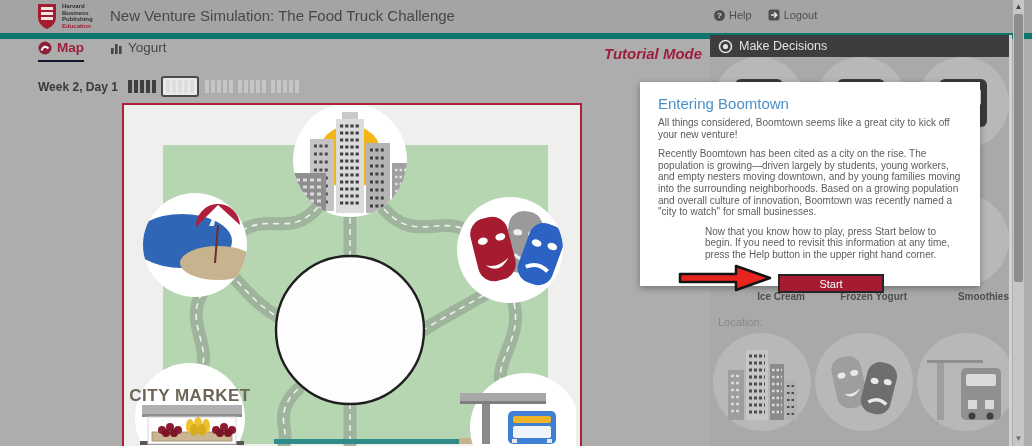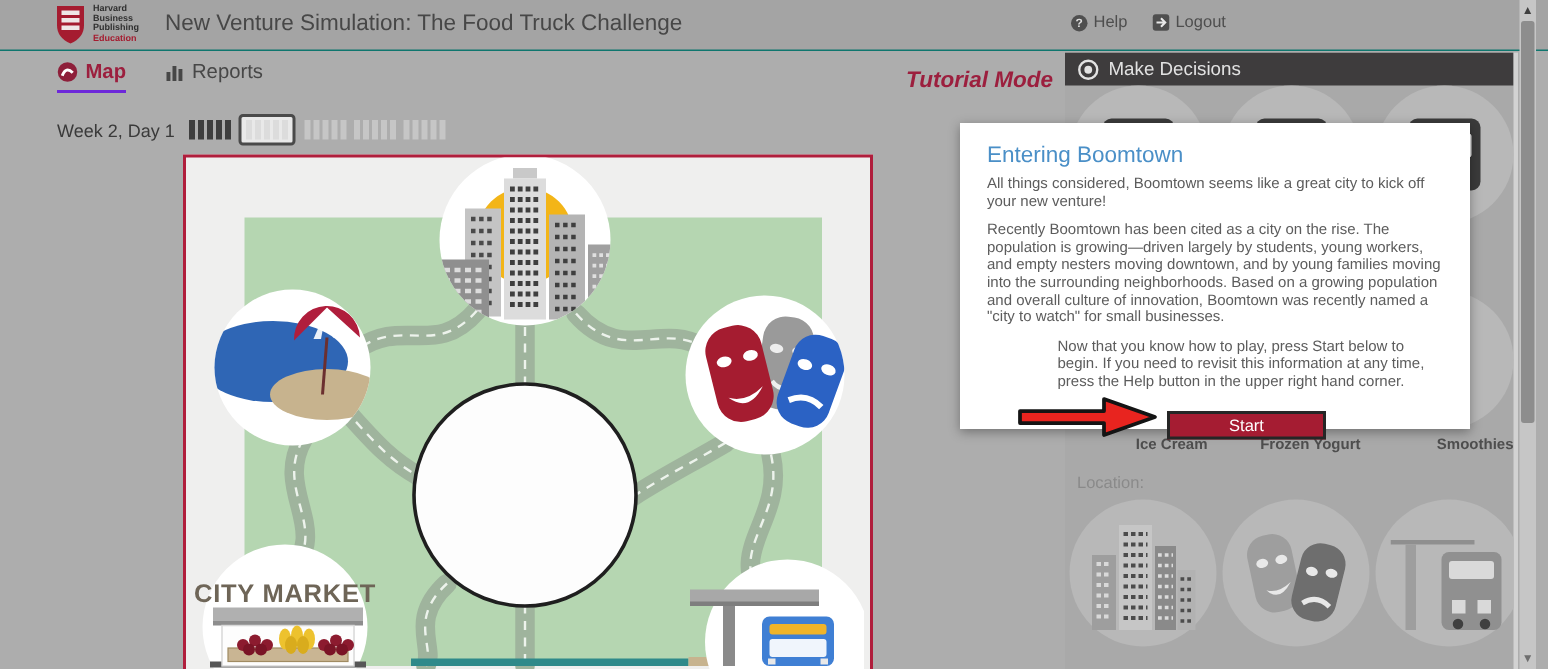--- a/index.html
+++ b/index.html
@@ -1,38 +1,38 @@
 <!DOCTYPE html>
 <html><head>
 <meta charset="utf-8">
 <style>
   html,body{margin:0;padding:0;}
   body{font-family:"Liberation Sans", sans-serif;}
   .app{position:relative;width:1032px;height:446px;background:#adadad;overflow:hidden;}
 
   
-  .hdr{position:absolute;left:0;top:0;width:1032px;height:33px;background:#a4a4a4;border-bottom:1px solid #0f766e;z-index:6;}
+  .hdr{position:absolute;left:0;top:0;width:1032px;height:33px;background:#a4a4a4;border-bottom:6px solid #0f766e;z-index:6;}
   .logo{position:absolute;left:36px;top:3px;display:flex;gap:4px;align-items:flex-start;}
   .logo-txt{font-size:6px;font-weight:bold;color:#2f2f2f;line-height:6.5px;}
   .logo-sub{color:#a51c30;font-weight:bold;font-size:6px;}
   .hdr-title{position:absolute;left:110px;top:7px;font-size:15px;color:#474747;}
   .hdr-right{position:absolute;left:714px;top:9px;display:flex;gap:16px;align-items:center;font-size:11px;color:#4e4e4e;}
   .hdr-item{display:flex;align-items:center;gap:4px;cursor:pointer;}
   .qicon{width:11px;height:11px;border-radius:50%;background:#4f4f4f;color:#ddd;font-size:8px;font-weight:bold;display:flex;align-items:center;justify-content:center;}
 
   
   .tabs{position:absolute;top:40px;left:38px;display:flex;gap:26px;align-items:flex-end;z-index:6;}
   .tab{display:flex;align-items:center;gap:5px;font-size:13.5px;cursor:pointer;}
-  .tab.map{color:#9c1f3e;border-bottom:2px solid #6d28d9;padding-bottom:5px;font-weight:bold;}
+  .tab.map{color:#9c1f3e;border-bottom:2px solid #0f172a;padding-bottom:5px;font-weight:bold;}
   .tab.reports{color:#474747;padding-bottom:7px;}
   .mode-badge{position:absolute;left:604px;top:45px;font-size:15px;font-weight:bold;font-style:italic;color:#9c1f3e;z-index:6;}
 
   
   .week-row{position:absolute;left:38px;top:76px;display:flex;align-items:center;gap:10px;z-index:6;}
-  .week-label{font-size:12px;font-weight:normal;color:#3a3a3a;}
+  .week-label{font-size:12px;font-weight:bold;color:#3a3a3a;}
   .seg-bar{display:flex;align-items:center;}
   .seg-group{display:inline-flex;gap:2px;margin-right:5px;align-items:center;}
   .seg-group.current{border:2px solid #4a4a4a;border-radius:3px;padding:2px 3px;background:#e9e9e9;margin-right:6px;}
   .seg{width:4px;height:13px;background:#c6c6c6;display:inline-block;}
   .seg-group.current .seg{background:#dcdcdc;}
   .seg.filled{background:#3f3f3f;}
 
   
   .map-panel{position:absolute;left:122px;top:103px;width:456px;height:360px;background:#efefee;border:2px solid #b01e3c;z-index:5;}
 
@@ -106,21 +106,21 @@
         <path d="M3.5,9.5 Q6,3 10.5,7.5" stroke="#fff" stroke-width="2" fill="none"></path>
       </svg>
       <span>Map</span>
     </div>
     <div class="tab reports">
       <svg width="13" height="12" viewBox="0 0 13 12">
         <rect x="1" y="6" width="2.6" height="6" fill="#474747"></rect>
         <rect x="5" y="2" width="2.6" height="10" fill="#474747"></rect>
         <rect x="9" y="4" width="2.6" height="8" fill="#474747"></rect>
       </svg>
-      <span>Reports</span>
+      <span>Yogurt</span>
     </div>
   </div>
   <div class="mode-badge">Tutorial Mode</div>
 
   <div class="week-row">
     <span class="week-label">Week 2, Day 1</span>
     <span class="seg-bar">
         <span class="seg-group">
           <span class="seg filled"></span>
           <span class="seg filled"></span>

